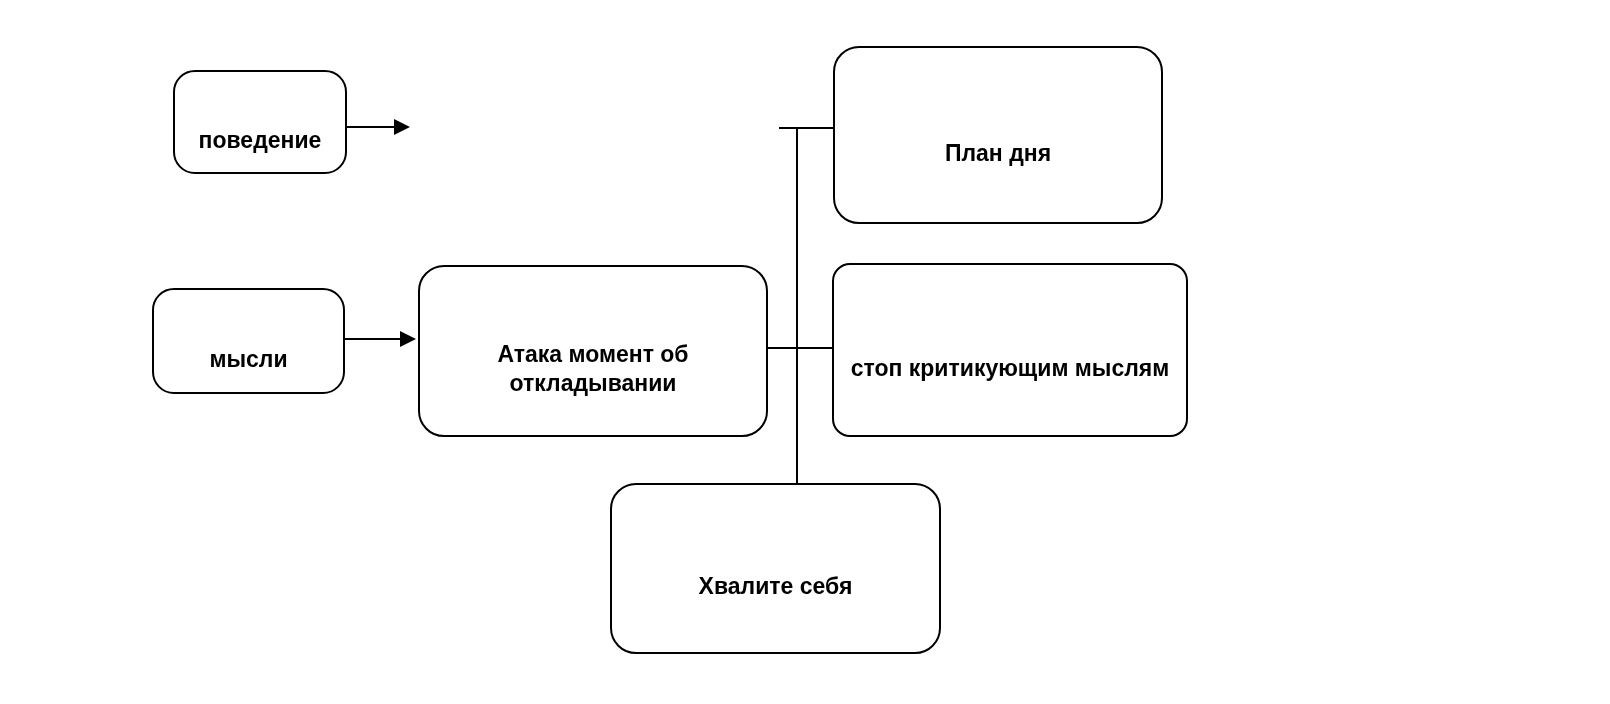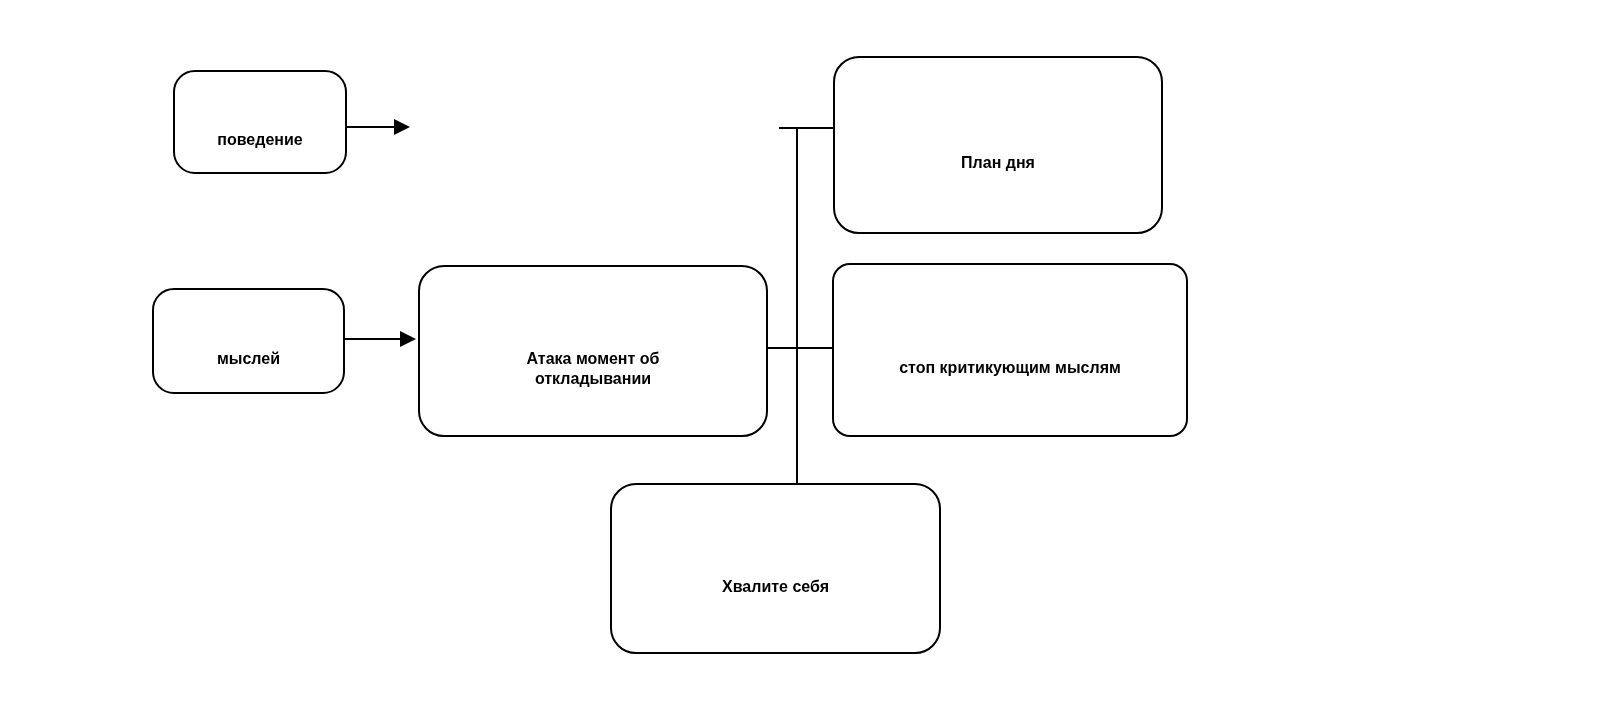--- a/index.html
+++ b/index.html
@@ -19,35 +19,35 @@
     position: absolute;
     box-sizing: border-box;
     border: 2px solid #000000;
     background: #ffffff;
     display: flex;
     align-items: center;
     justify-content: center;
     text-align: center;
   }
   .node .node-label {
-    font-size: 16px;
+    font-size: 23px;
     font-weight: 700;
     color: #000000;
     line-height: 1.25;
     white-space: pre-line;
     padding: 0 14px;
     margin-top: 36px;
   }
   .r-small { border-radius: 22px; }
   .r-big   { border-radius: 26px; }
 
   
   .node-behavior        { left: 173px; top: 70px;  width: 174px; height: 104px; }
   .node-do-any-moment   { left: 410px; top: 38px;  width: 370px; height: 177px; }
-  .node-day-plan        { left: 833px; top: 56px;  width: 330px; height: 178px; }
+  .node-day-plan        { left: 833px; top: 46px;  width: 330px; height: 178px; }
   .node-thoughts        { left: 152px; top: 288px; width: 193px; height: 106px; }
   .node-thought-attack  { left: 418px; top: 265px; width: 350px; height: 172px; }
   .node-stop-critical   { left: 832px; top: 263px; width: 356px; height: 174px; border-radius: 18px; }
   .node-praise-yourself { left: 610px; top: 483px; width: 331px; height: 171px; }
 
   
   .hline, .vline {
     position: absolute;
     background: #000000;
   }
@@ -83,21 +83,21 @@
 
   <div class="hline stub1"></div>
 
   <div class="node r-big node-day-plan">
     <span class="node-label">План дня</span>
   </div>
 
   <div class="vline spine"></div>
 
   <div class="node r-small node-thoughts">
-    <span class="node-label">мыслей</span>
+    <span class="node-label">мысли</span>
   </div>
 
   <div class="hline arrow2-shaft"></div>
   <div class="arrowhead arrow2-head"></div>
 
   <div class="node r-big node-thought-attack">
     <span class="node-label">Атака момент об
 откладывании</span>
   </div>
 

